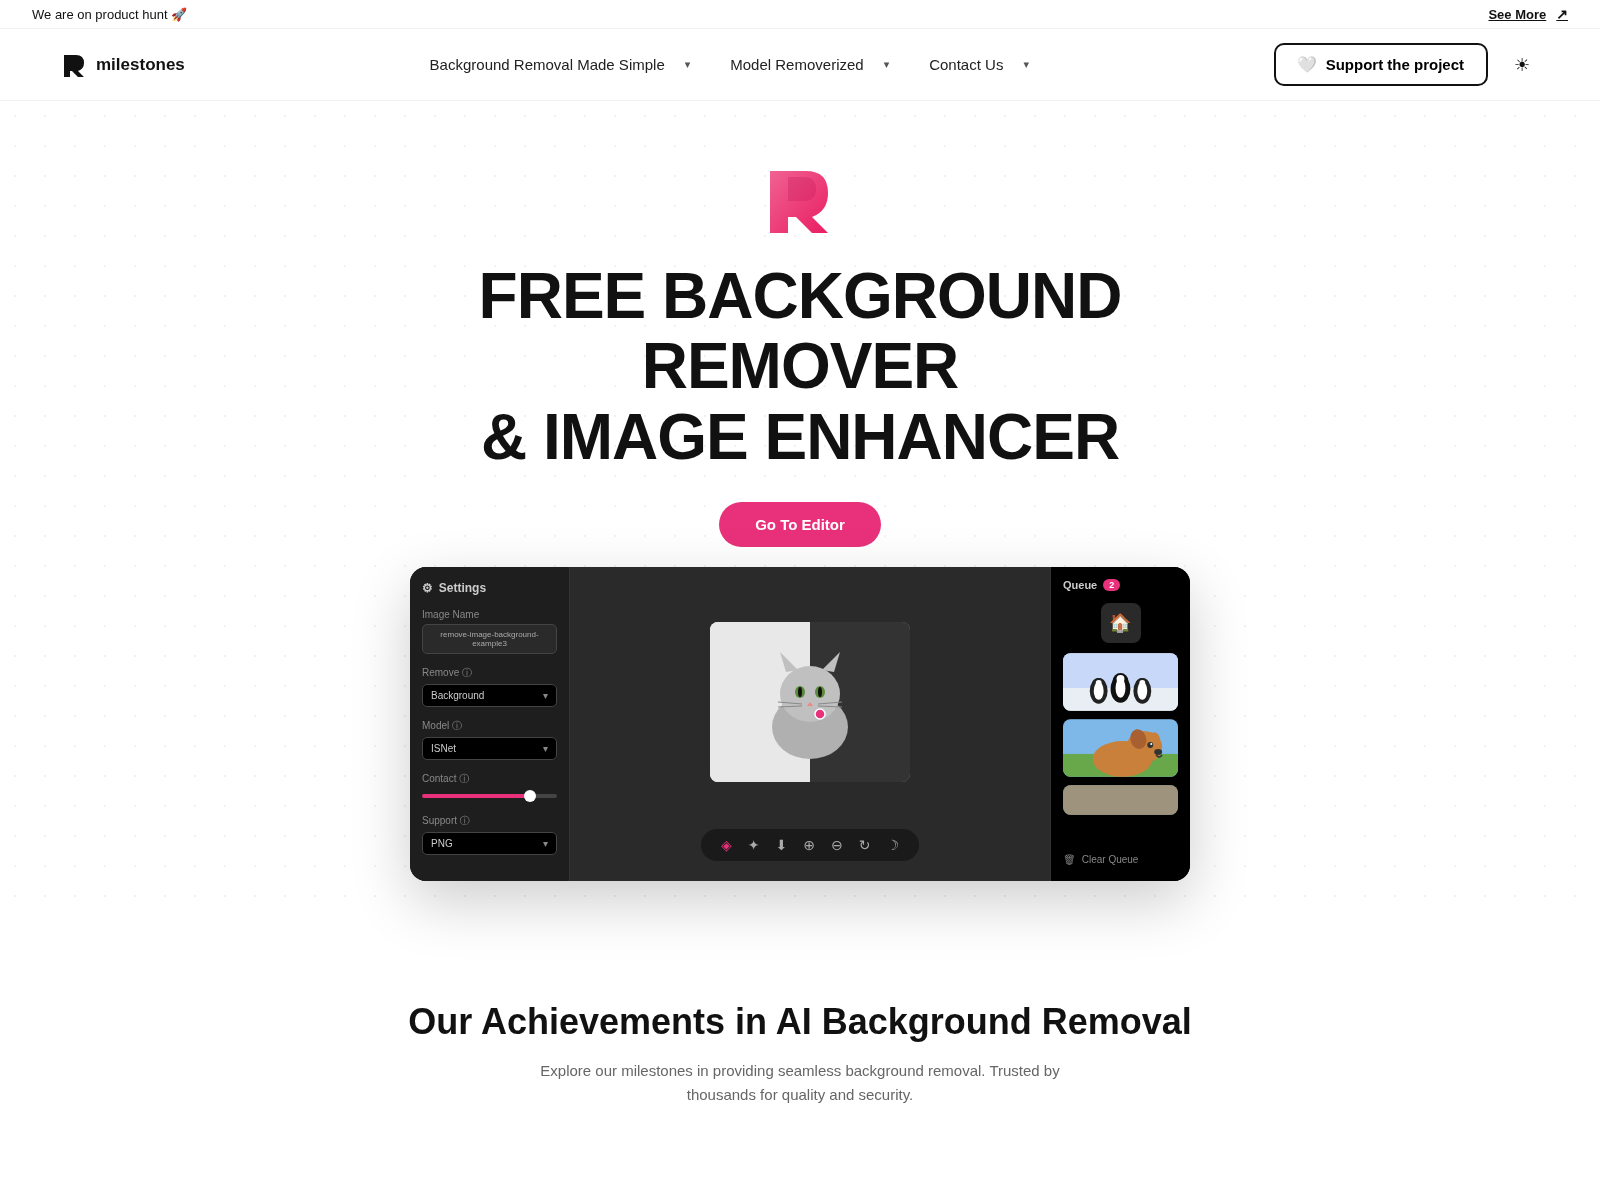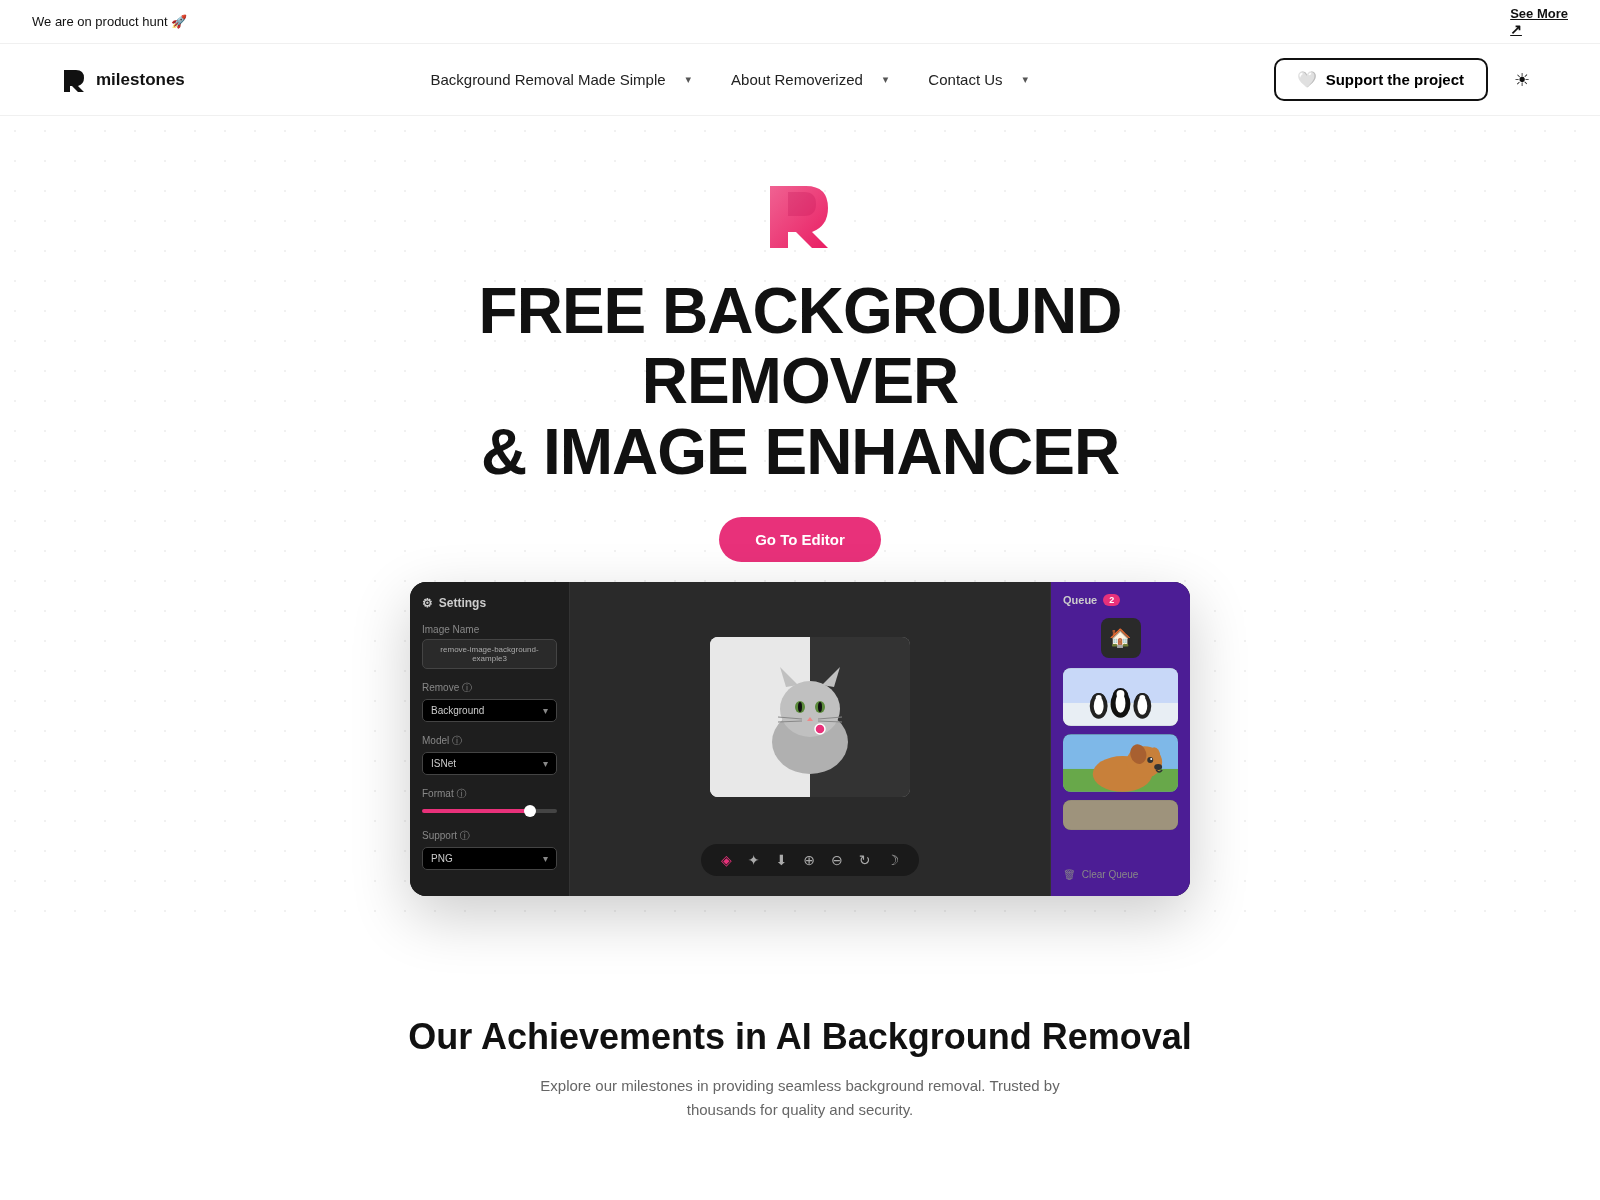--- a/index.html
+++ b/index.html
@@ -17,21 +17,21 @@
       background: #fff;
       border-bottom: 1px solid #f0f0f0;
       display: flex;
       align-items: center;
       justify-content: space-between;
       padding: 6px 32px;
       font-size: 13px;
       font-weight: 500;
     }
     .top-banner-left { display: flex; align-items: center; gap: 6px; }
-    .top-banner-right { display: flex; align-items: flex-start; gap: 0; font-weight: 600; text-decoration: underline; cursor: pointer; flex-direction: column; }
+    .top-banner-right { display: flex; align-items: center; gap: 10px; font-weight: 600; text-decoration: underline; cursor: pointer; }
     .top-banner-arrow { font-size: 14px; }
 
     
     .navbar {
       display: flex;
       align-items: center;
       justify-content: space-between;
       padding: 0 60px;
       height: 72px;
       border-bottom: 1px solid #f0f0f0;
@@ -248,21 +248,21 @@
     }
     .toolbar-icon {
       color: #aaa;
       font-size: 14px;
       cursor: pointer;
     }
     .toolbar-icon-pink { color: #e8317a; }
 
     
     .queue-panel {
-      background: #4c1d95;
+      background: #000000;
       padding: 12px;
       border-left: 1px solid #333;
       display: flex;
       flex-direction: column;
     }
     .queue-header {
       display: flex;
       align-items: center;
       justify-content: space-between;
       margin-bottom: 12px;
@@ -370,21 +370,21 @@
     </svg>
     <span>milestones</span>
   </div>
 
   <div class="navbar-center">
     <div class="nav-item">
       <span>Background Removal Made Simple</span>
       <span class="nav-chevron">▾</span>
     </div>
     <div class="nav-item">
-      <span>About Removerized</span>
+      <span>Model Removerized</span>
       <span class="nav-chevron">▾</span>
     </div>
     <div class="nav-item">
       <span>Contact Us</span>
       <span class="nav-chevron">▾</span>
     </div>
   </div>
 
   <div class="navbar-right">
     <button class="support-btn">
@@ -444,21 +444,21 @@
 
         <div class="settings-field">
           <div class="settings-label">Model ⓘ</div>
           <div class="settings-select">
             <span>ISNet</span>
               <span style="color:#888;">▾</span>
           </div>
         </div>
 
         <div class="settings-field">
-          <div class="settings-label">Format ⓘ</div>
+          <div class="settings-label">Contact ⓘ</div>
           <div class="settings-slider-container">
             <div class="settings-slider">
               <div class="settings-slider-thumb"></div>
             </div>
           </div>
         </div>
 
         <div class="settings-field">
           <div class="settings-label">Support ⓘ</div>
           <div class="settings-select">

